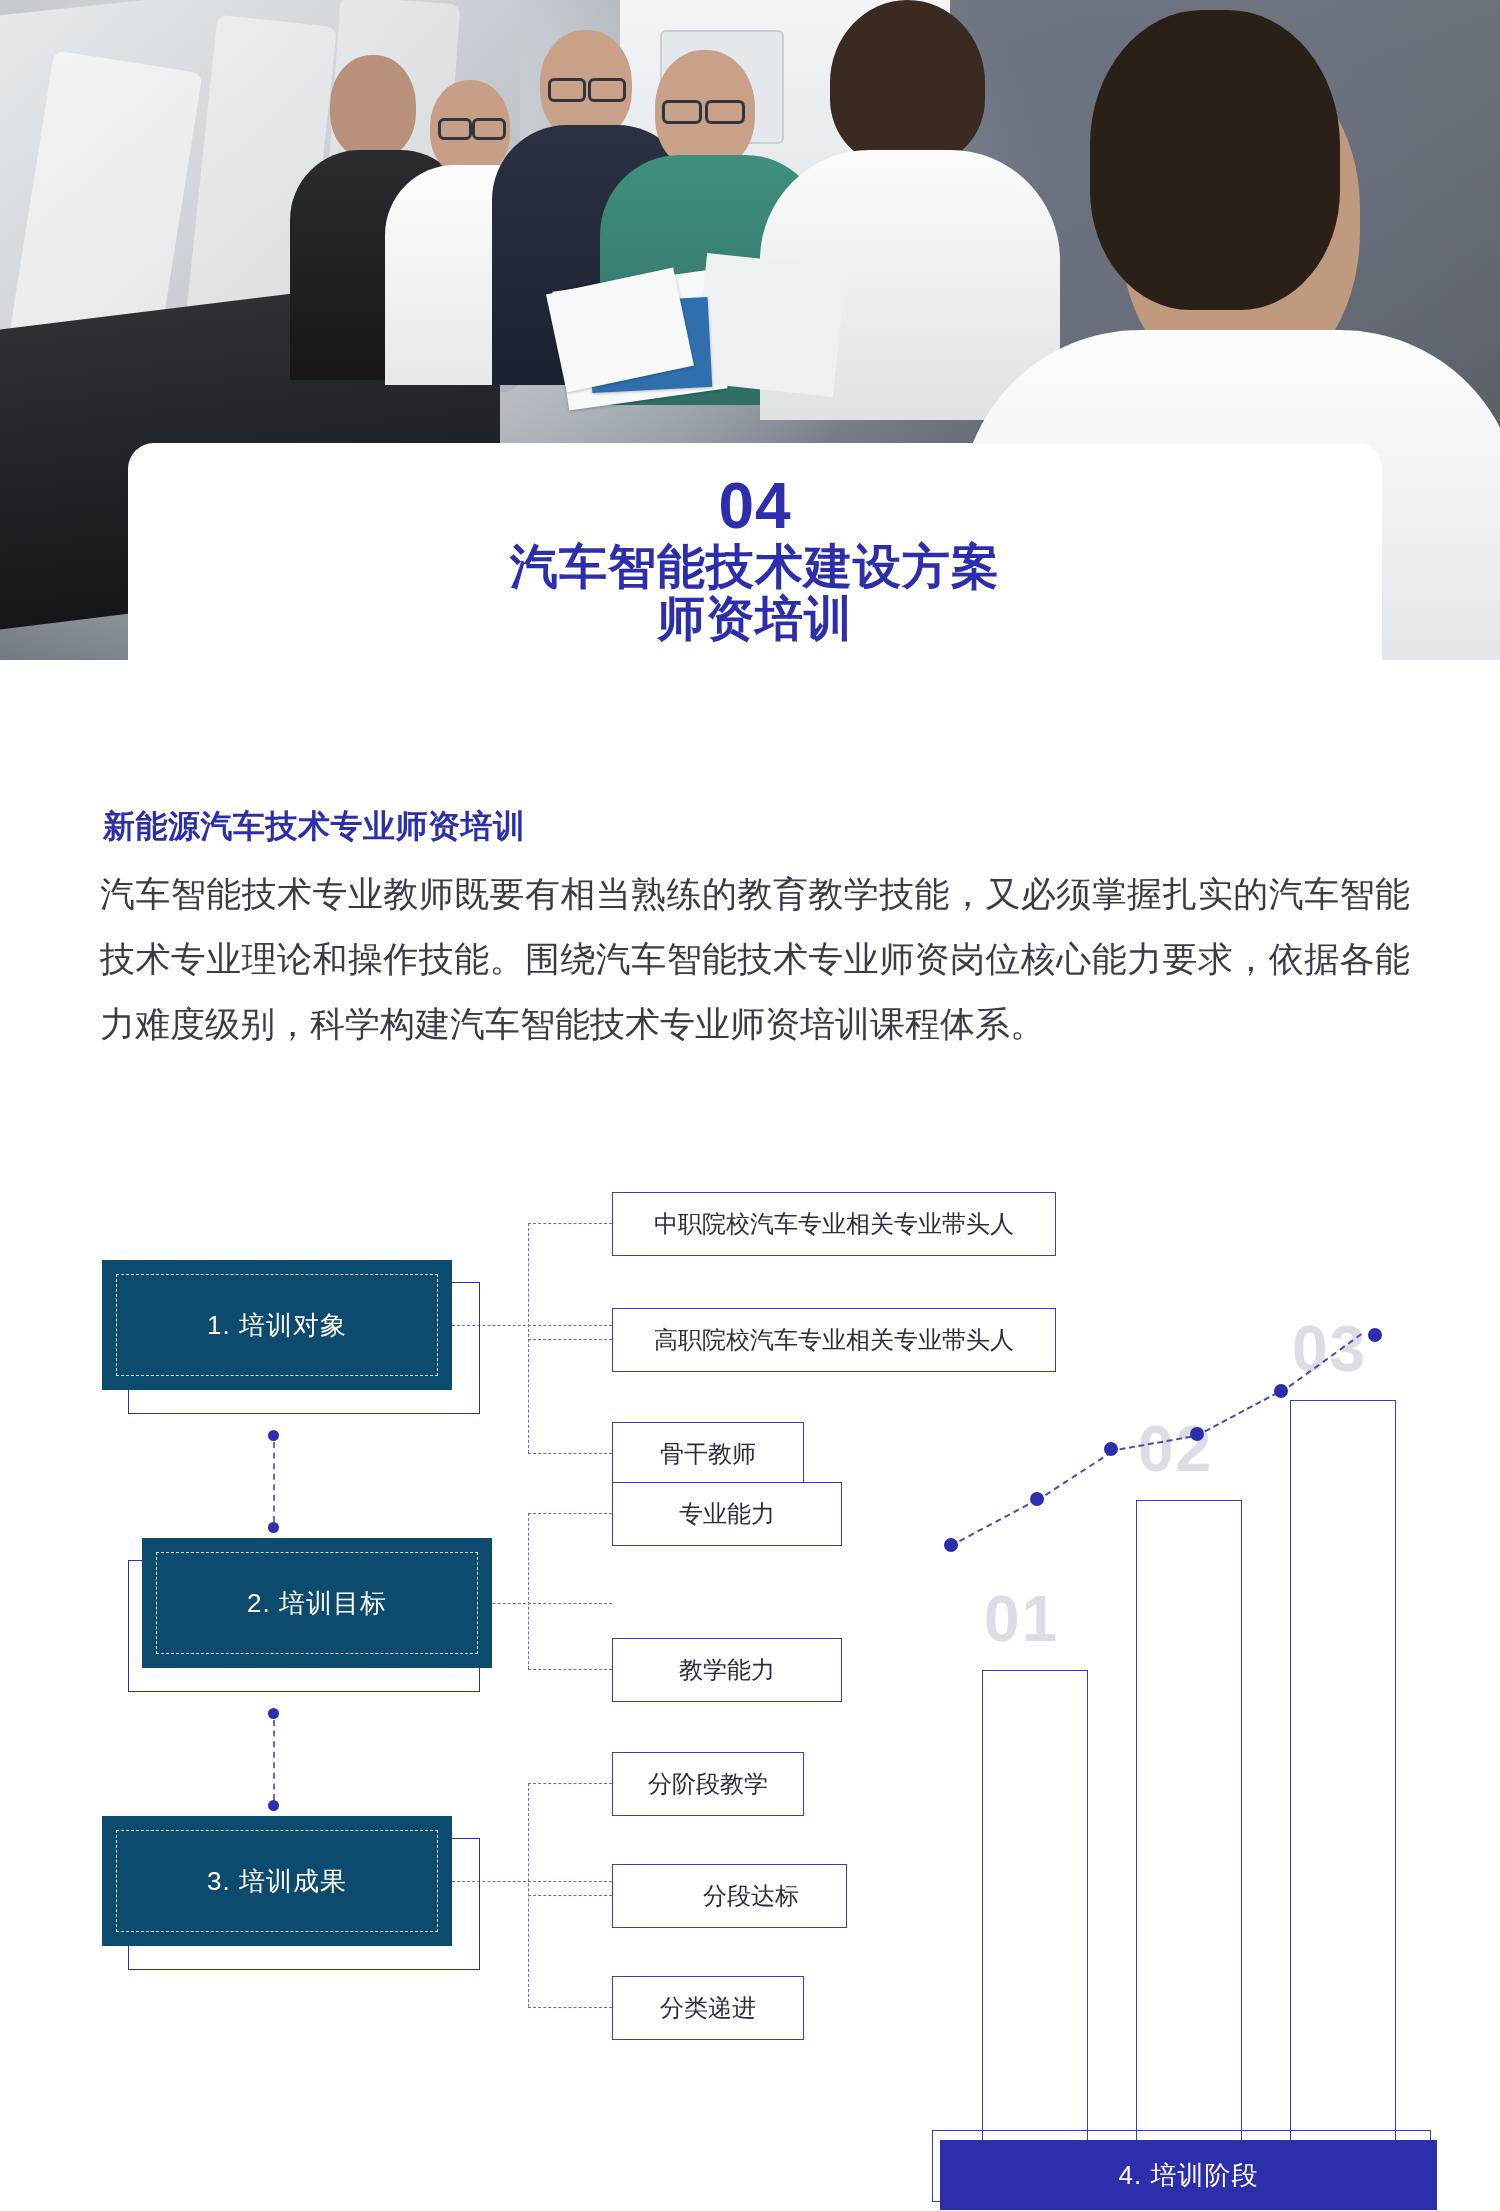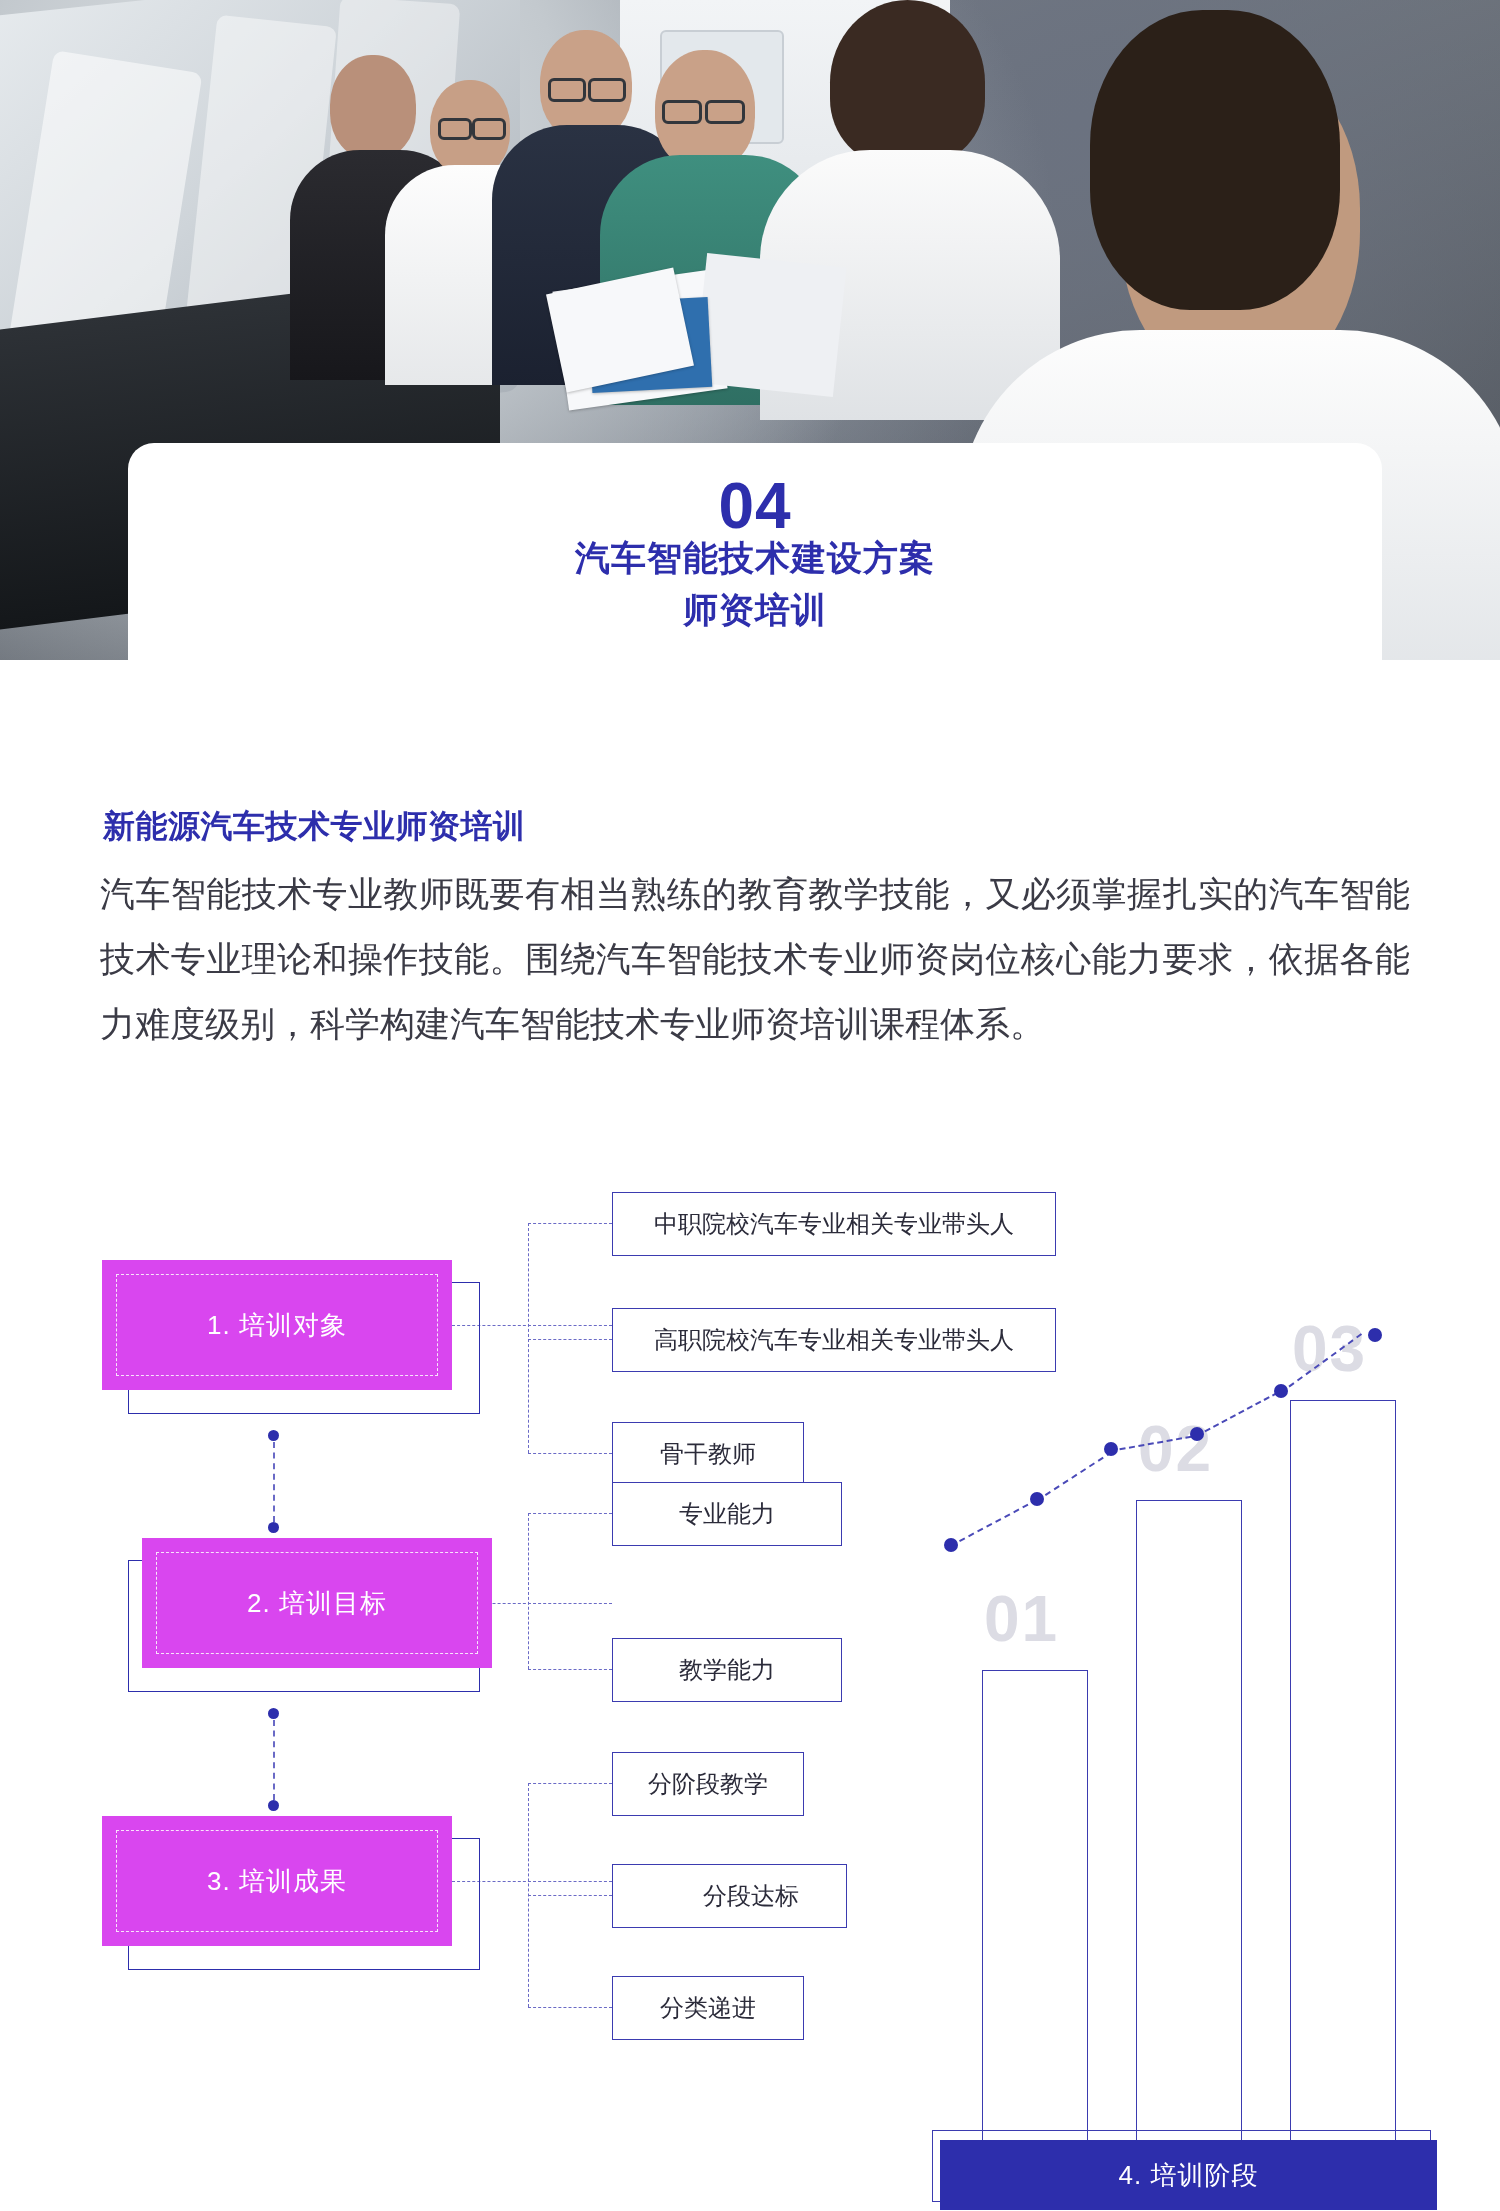--- a/index.html
+++ b/index.html
@@ -87,21 +87,21 @@
   }
   .title-num {
     position: absolute; left: 0; right: 0; top: 26px;
     text-align: center;
     font-size: 64px; font-weight: 700; color: #2d2eac;
     letter-spacing: 1px;
   }
   .title-l1, .title-l2 {
     position: absolute; left: 0; right: 0;
     text-align: center;
-    font-size: 35px; font-weight: 700; color: #2d2eac;
+    font-size: 48px; font-weight: 700; color: #2d2eac;
     letter-spacing: 1px;
   }
   .title-l1 { top: 92px; }
   .title-l2 { top: 144px; }
 
   
   .sec-head {
     position: absolute; left: 103px; top: 805px;
     font-size: 32px; font-weight: 700; color: #2d2eac;
     letter-spacing: .5px;
@@ -112,21 +112,21 @@
     font-size: 35px; line-height: 1.85; color: #3b3b46;
     text-align: justify;
   }
 
   
   .diagram { position: absolute; left: 0; top: 1160px; width: 1500px; height: 1051px; }
 
   .blue-box {
     position: absolute;
     width: 350px; height: 130px;
-    background: #d946ef;
+    background: #0c4a6e;
     z-index: 3;
   }
   .blue-box .bb-label {
     position: absolute; inset: 0;
     display: flex; align-items: center; justify-content: center;
     color: #ffffff; font-size: 26px; letter-spacing: 1px;
   }
   .blue-box .inner-dash {
     position: absolute; left: 14px; top: 14px; right: 14px; bottom: 14px;
     border: 1px dashed rgba(255,255,255,.85);

